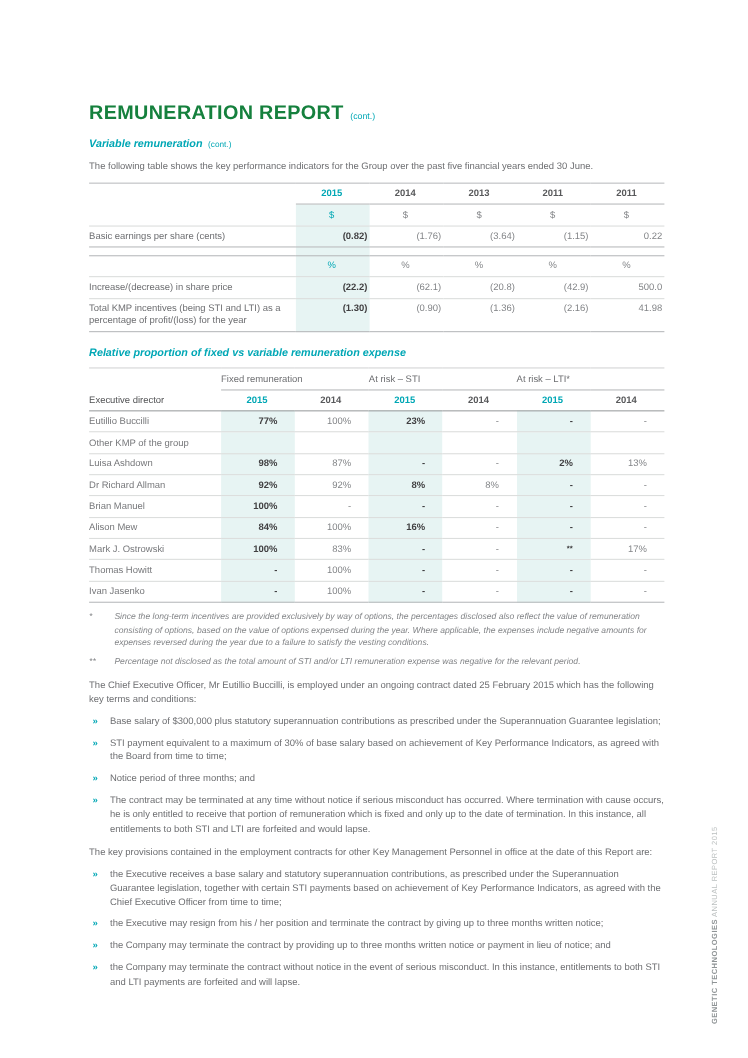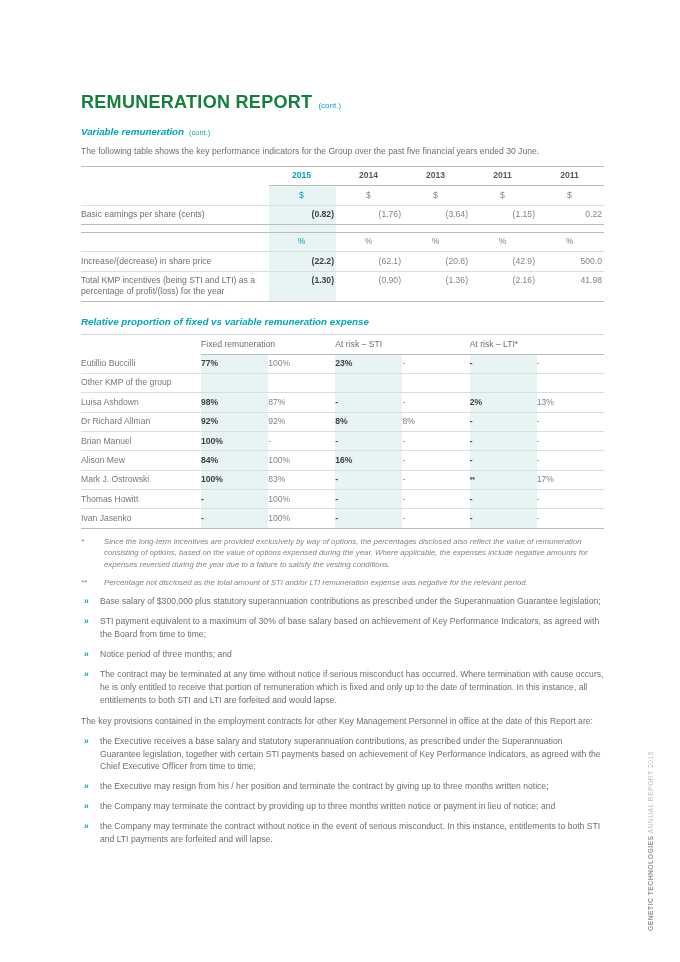--- a/index.html
+++ b/index.html
@@ -22,21 +22,21 @@
   p{margin:8px 0 0 0;font-size:8.6px;color:#6d6e71;line-height:1.5;}
 
   
   table{border-collapse:collapse;width:523px;font-size:8.6px;margin-top:8px;table-layout:fixed;}
   td{padding:3.5px 2px 3.5px 0;color:#6d6e71;line-height:1.32;vertical-align:middle;}
   .t1{border-top:1px solid #bcbec0;}
   .t1 td.c0{width:186px;}
   .t2{border-top:1px solid #d4d5d6;margin-top:7px;}
   .t2 td.c0{width:118px;}
   .num{text-align:right;color:#828487;}
-  .num2{padding-right:16px;color:#828487;}
+  .num2{text-align:right;padding-right:16px;color:#828487;}
   .b{font-weight:bold;color:#414042;}
   .yr{text-align:center;font-weight:bold;color:#58595b;}
   .yr2{text-align:center;font-weight:bold;color:#58595b;}
   .unit{text-align:center;color:#828487;}
   .teal{color:#00a7b5;}
   .hl{background:#e7f4f3;}
   .rbm{border-bottom:1px solid #b9bbbd;}
   .rll{border-bottom:1px solid #dcdedd;}
   .rbd{border-bottom:1px solid #9da0a2;}
   .vb td{vertical-align:bottom;}
@@ -156,20 +156,29 @@
 
   <table class="t2">
     <tbody id="rel-body">
         <tr>
           <td class="c0"></td>
           <td class="grp rbm" colspan="2">Fixed remuneration</td>
           <td class="grp rbm" colspan="2">At risk – STI</td>
           <td class="grp rbm" colspan="2">At risk – LTI*</td>
         </tr>
         <tr>
+          <td class="c0 colhead rbd">Executive director</td>
+          <td class="yr2 rbd teal">2015</td>
+          <td class="yr2 rbd">2014</td>
+          <td class="yr2 rbd teal">2015</td>
+          <td class="yr2 rbd">2014</td>
+          <td class="yr2 rbd teal">2015</td>
+          <td class="yr2 rbd">2014</td>
+        </tr>
+        <tr>
           <td class="c0 nm rll">Eutillio Buccilli</td>
           <td class="num2 rll hl b">77%</td>
           <td class="num2 rll">100%</td>
           <td class="num2 rll hl b">23%</td>
           <td class="num2 rll">-</td>
           <td class="num2 rll hl b">-</td>
           <td class="num2 rll">-</td>
         </tr>
         <tr>
           <td class="c0 nm rll teal">Other KMP of the group</td>
@@ -251,20 +260,21 @@
         <span class="fnm">*</span>
         <span class="fnt">Since the long-term incentives are provided exclusively by way of options, the percentages disclosed also reflect the value of remuneration consisting of options, based on the value of options expensed during the year. Where applicable, the expenses include negative amounts for expenses reversed during the year due to a failure to satisfy the vesting conditions.</span>
       </div>
       <div class="fn">
         <span class="fnm">**</span>
         <span class="fnt">Percentage not disclosed as the total amount of STI and/or LTI remuneration expense was negative for the relevant period.</span>
       </div>
     </div>
 
 
+  <p>The Chief Executive Officer, Mr Eutillio Buccilli, is employed under an ongoing contract dated 25 February 2015 which has the following key terms and conditions:</p>
 
   <div class="bullets" id="ceo-bullets">
       <div class="bullet">
         <span class="bm">»</span>
         <span class="bt">Base salary of $300,000 plus statutory superannuation contributions as prescribed under the Superannuation Guarantee legislation;</span>
       </div>
       <div class="bullet">
         <span class="bm">»</span>
         <span class="bt">STI payment equivalent to a maximum of 30% of base salary based on achievement of Key Performance Indicators, as agreed with the Board from time to time;</span>
       </div>

